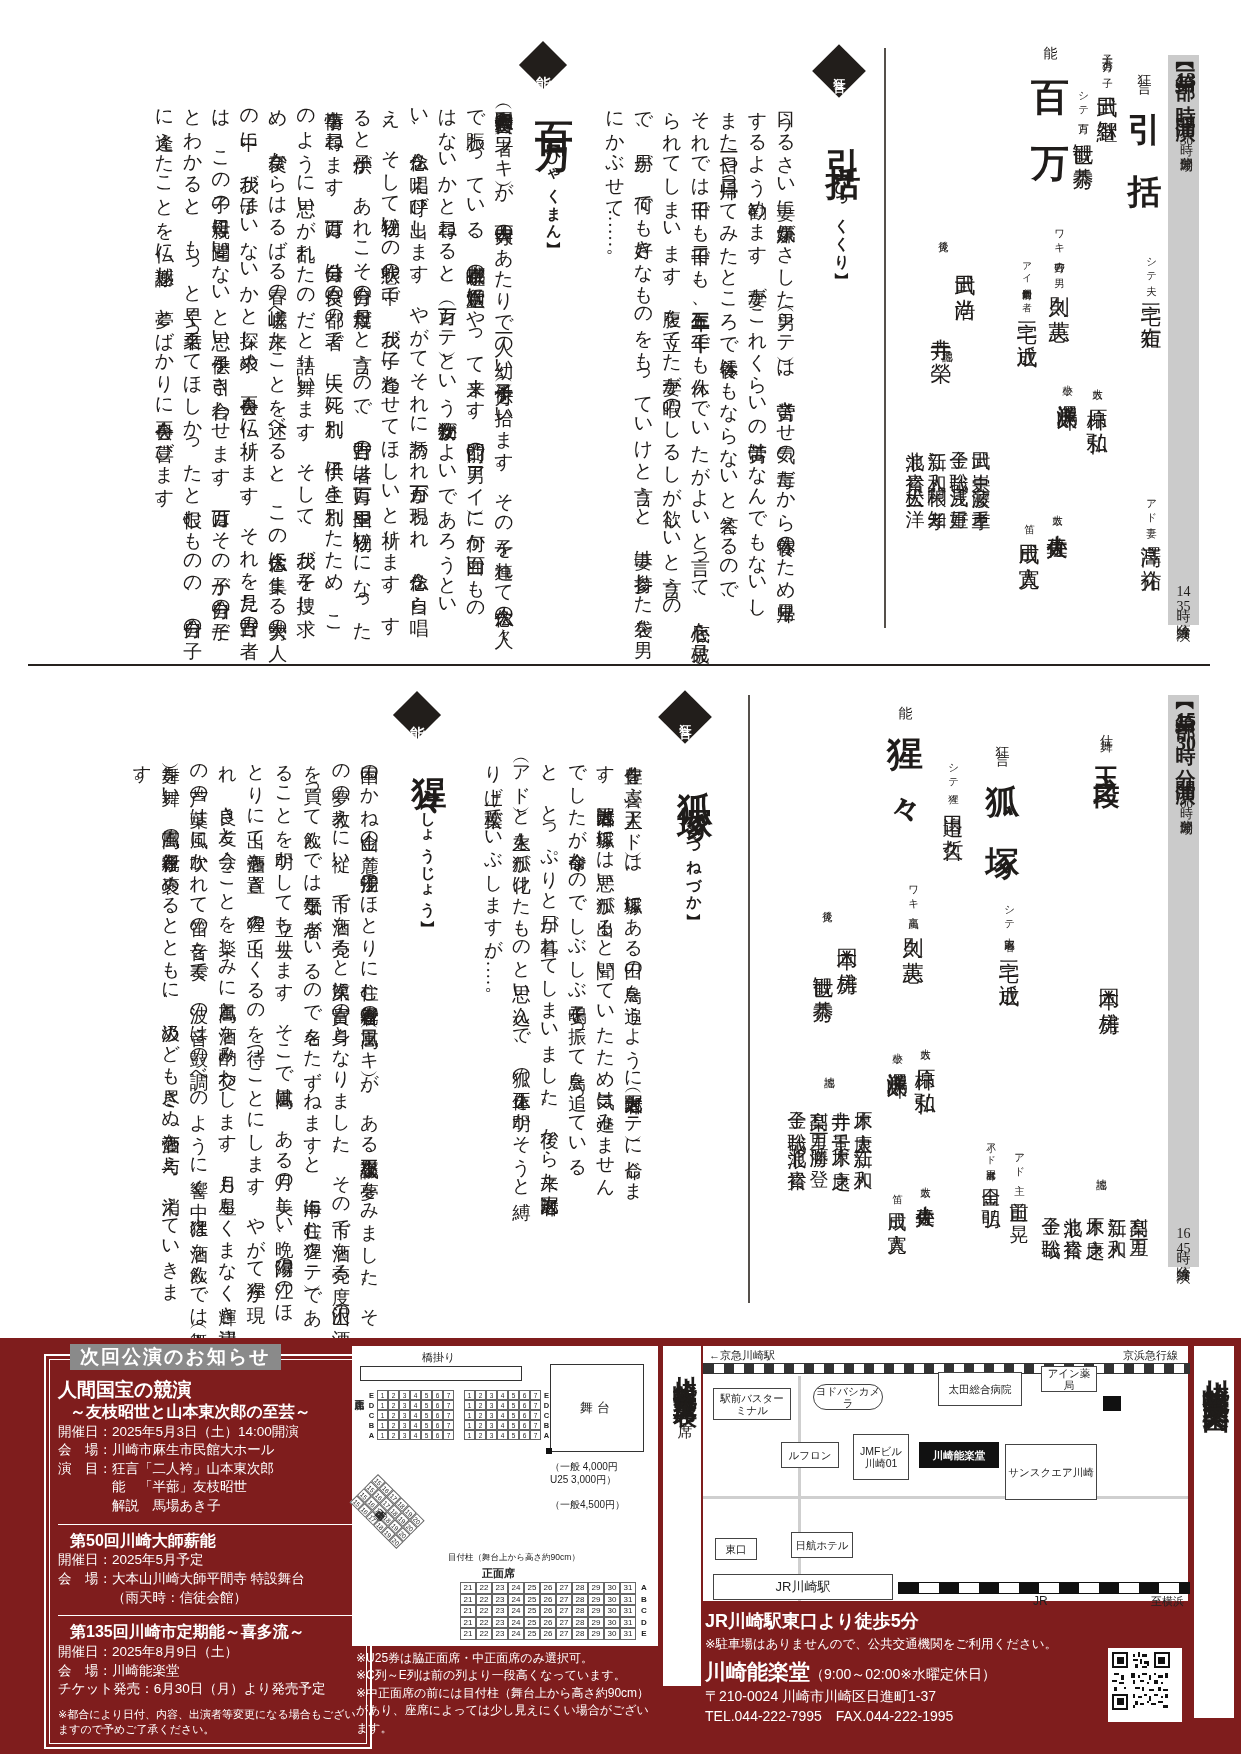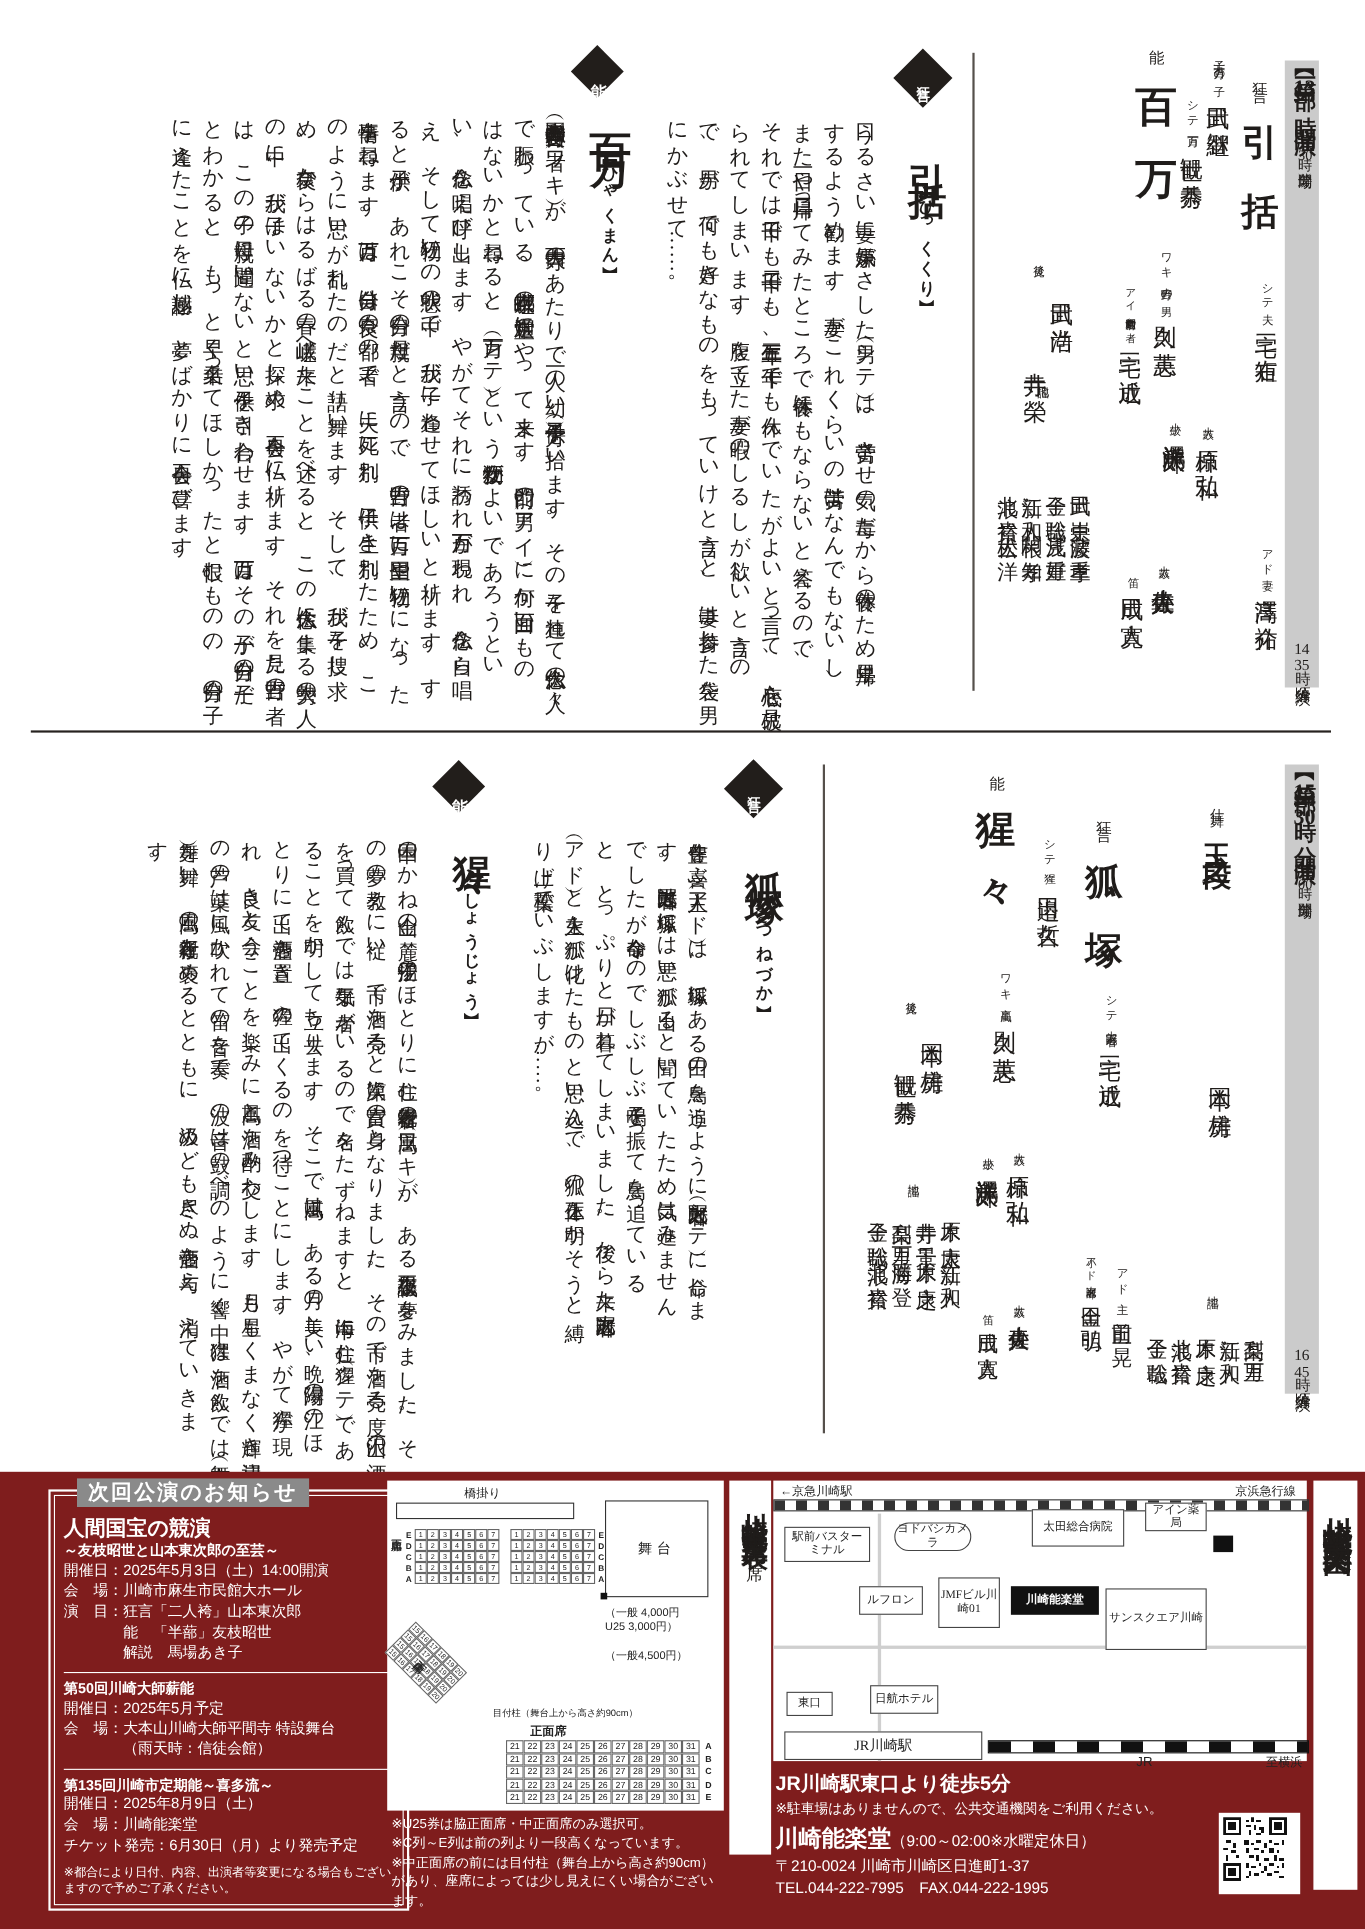--- a/index.html
+++ b/index.html
@@ -38,41 +38,41 @@
   .hline{position:absolute;background:#26221f;height:2px;}
   .vline{position:absolute;background:#55504b;width:1.5px;}
 
   
   .footer{position:absolute;left:0;top:1338px;width:1241px;height:488px;background:#7f1d1d;
     font-family:"Liberation Sans","DejaVu Sans",sans-serif;color:#fff;}
   .announce{position:absolute;left:44px;top:16px;width:300px;border:2px solid #fff;padding:22px 12px 10px 12px;}
   .announce::before{content:"";position:absolute;inset:3px;border:1px solid #fff;pointer-events:none;}
   .antitle{position:absolute;top:-12px;left:24px;background:#8a8a8a;padding:0 10px;font-size:19px;font-weight:bold;letter-spacing:2px;}
   .announce .h{font-size:19px;font-weight:bold;line-height:1.25;}
-  .announce .h2{font-size:13px;font-weight:bold;line-height:1.3;}
+  .announce .h2{font-size:16px;font-weight:bold;line-height:1.3;margin-left:12px;}
   .announce .l{font-size:13.5px;line-height:1.38;}
   .announce .sep{border-top:1px solid #fff;margin:8px 0 6px 0;}
   .announce .note{font-size:11px;line-height:1.35;margin-top:8px;}
 
   .chartbox{position:absolute;left:352px;top:8px;width:306px;height:300px;background:#fff;color:#222;}
   .chartbox .lab{position:absolute;font-size:11px;color:#222;}
   .grow{display:flex;}
   .gcell{width:11px;height:10px;border:0.5px solid #666;font-size:6.5px;display:flex;align-items:center;justify-content:center;background:#fff;color:#222;box-sizing:border-box;}
   .glab{border:none;background:transparent;font-size:7.5px;font-weight:bold;}
   .wide .gcell{width:16px;height:11.5px;font-size:8px;}
   .stage{position:absolute;border:1.5px solid #333;display:flex;align-items:center;justify-content:center;font-size:13px;letter-spacing:4px;color:#222;}
   .bridge{position:absolute;border:1px solid #333;}
   .notes{position:absolute;left:356px;top:312px;width:302px;font-size:12px;line-height:1.45;}
   .vband{position:absolute;background:#fff;color:#1f1c1a;font-family:"Liberation Serif","DejaVu Serif",serif;}
   .vband .vt{font-size:24px;font-weight:bold;letter-spacing:4px;}
   .vband .vt2{font-size:15px;margin-inline-start:8px;}
 
   .mapbox{position:absolute;left:703px;top:8px;width:485px;height:255px;background:#fff;color:#222;font-size:10.5px;}
   .mbox{position:absolute;border:1px solid #444;background:#fff;display:flex;align-items:center;justify-content:center;
-    text-align:center;line-height:1.15;word-break:break-all;padding:1px;box-sizing:border-box;color:#222;font-family:Liberation Serif, serif;}
+    text-align:center;line-height:1.15;word-break:break-all;padding:1px;box-sizing:border-box;color:#222;}
   .mbox.dark{background:#111;color:#fff;font-weight:bold;border:none;}
   .rail{position:absolute;height:9px;background:repeating-linear-gradient(90deg,#333 0 10px,#fff 10px 20px);border:1px solid #333;}
   .railjr{position:absolute;height:10px;background:repeating-linear-gradient(90deg,#111 0 20px,#fff 20px 40px);border:1px solid #111;}
   .road{position:absolute;background:#cfcfcf;}
   .maplab{position:absolute;color:#222;font-size:11px;}
   .access{position:absolute;left:705px;top:272px;width:400px;line-height:1.3;}
   .access .w{font-size:18px;font-weight:bold;}
   .access .a{font-size:15px;margin-top:4px;}
   .access .p{font-size:12.5px;margin-top:3px;}
   .access .nm{font-size:21px;font-weight:bold;margin-top:5px;}

